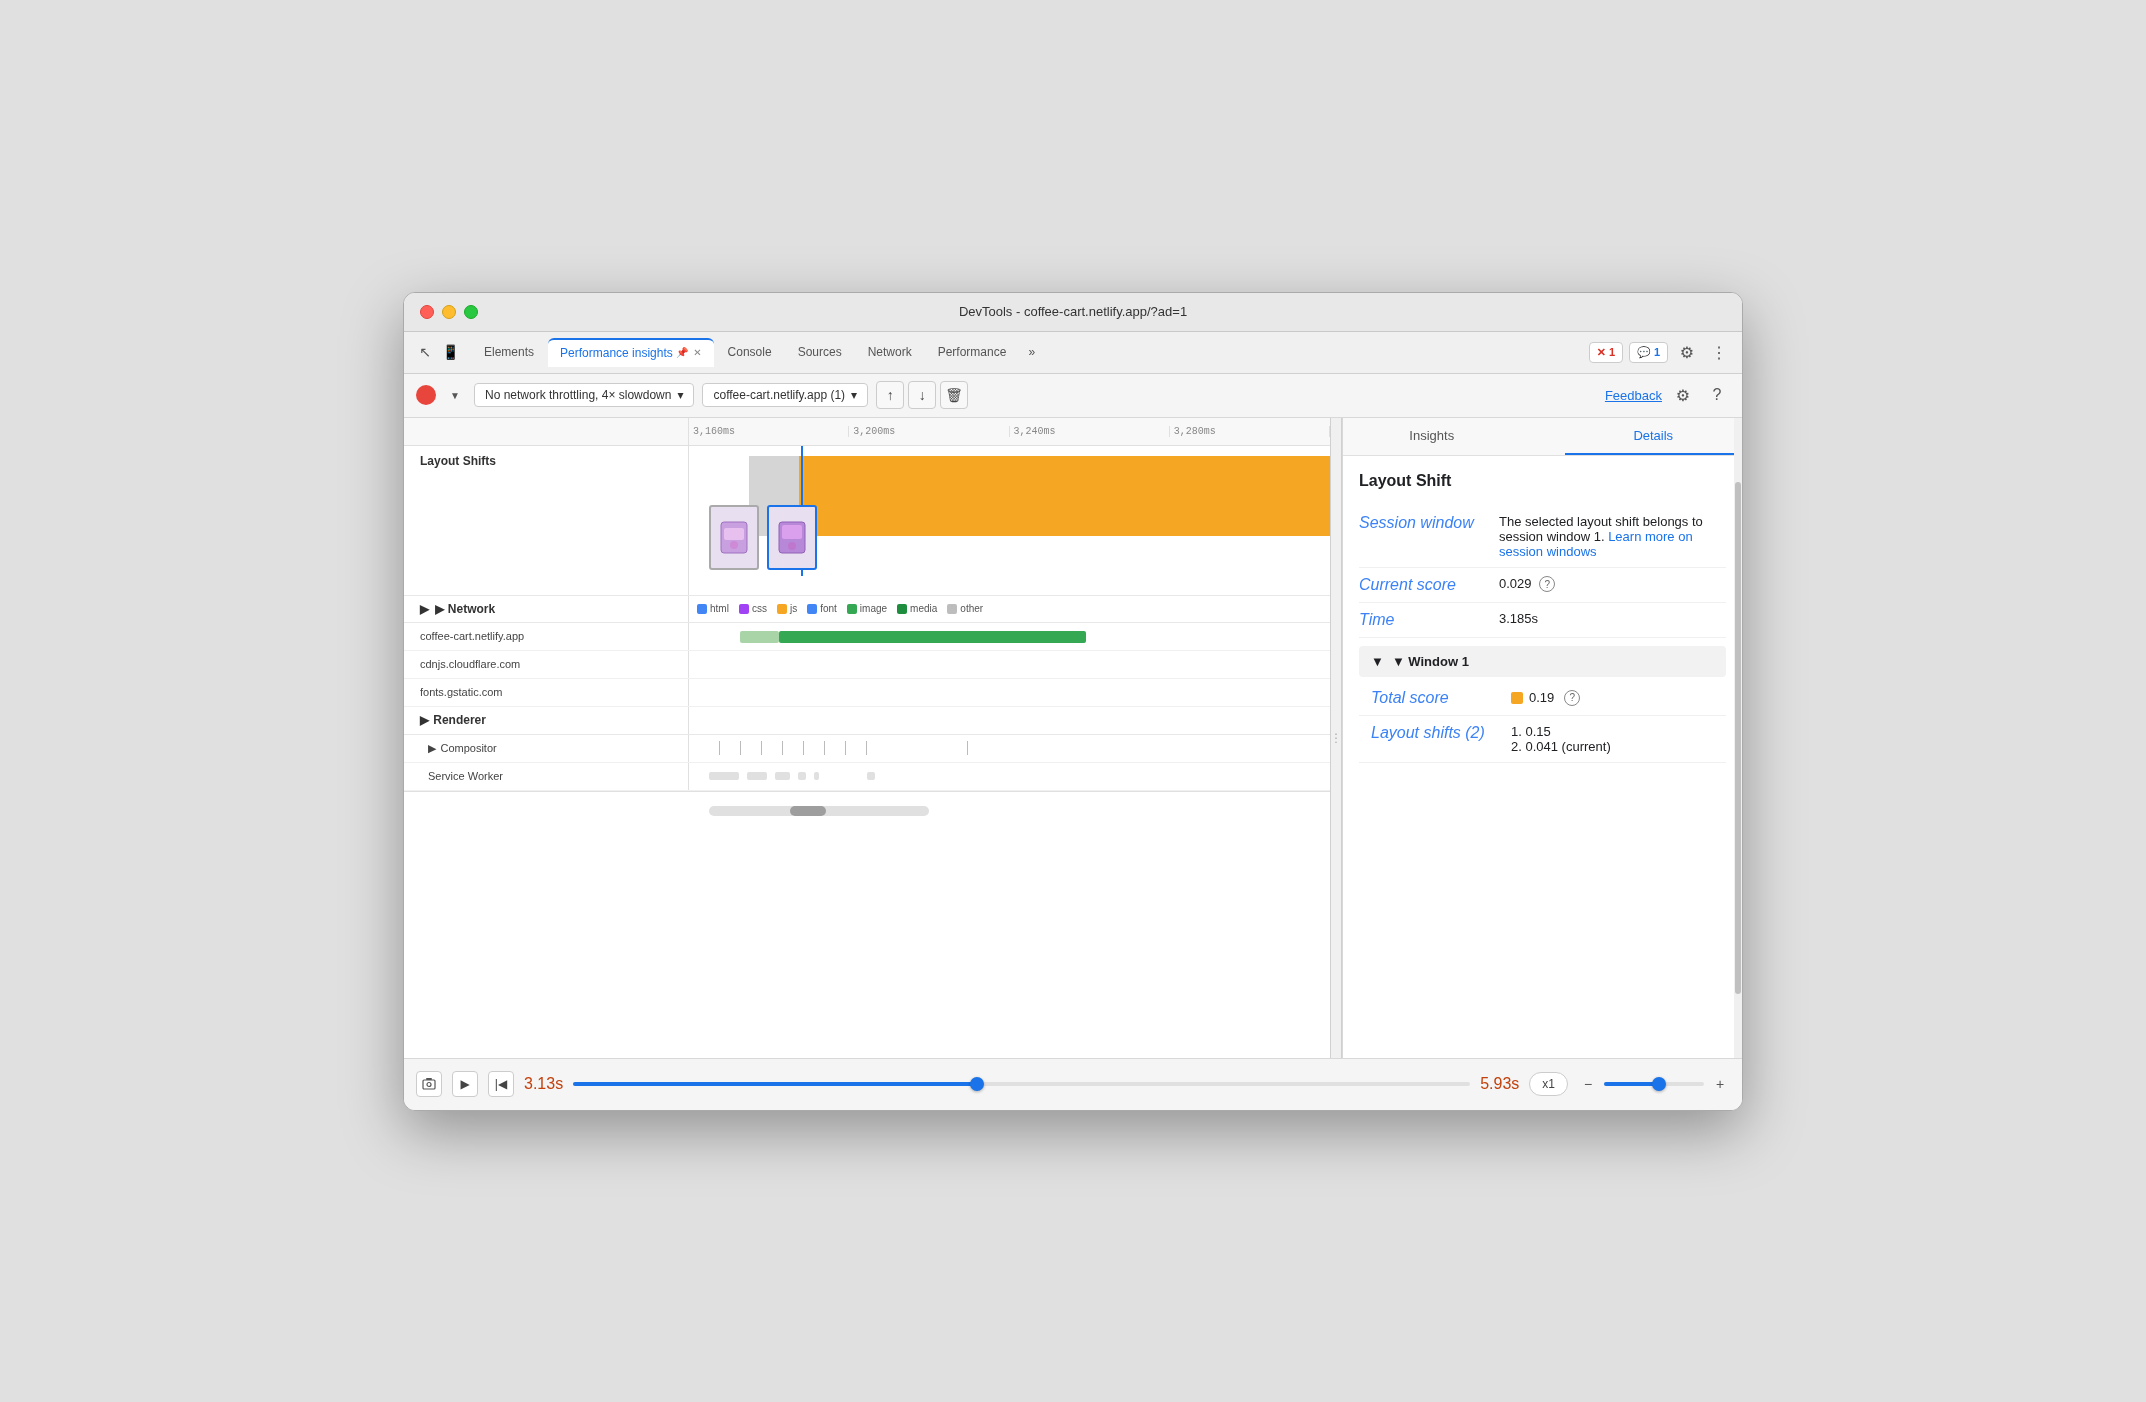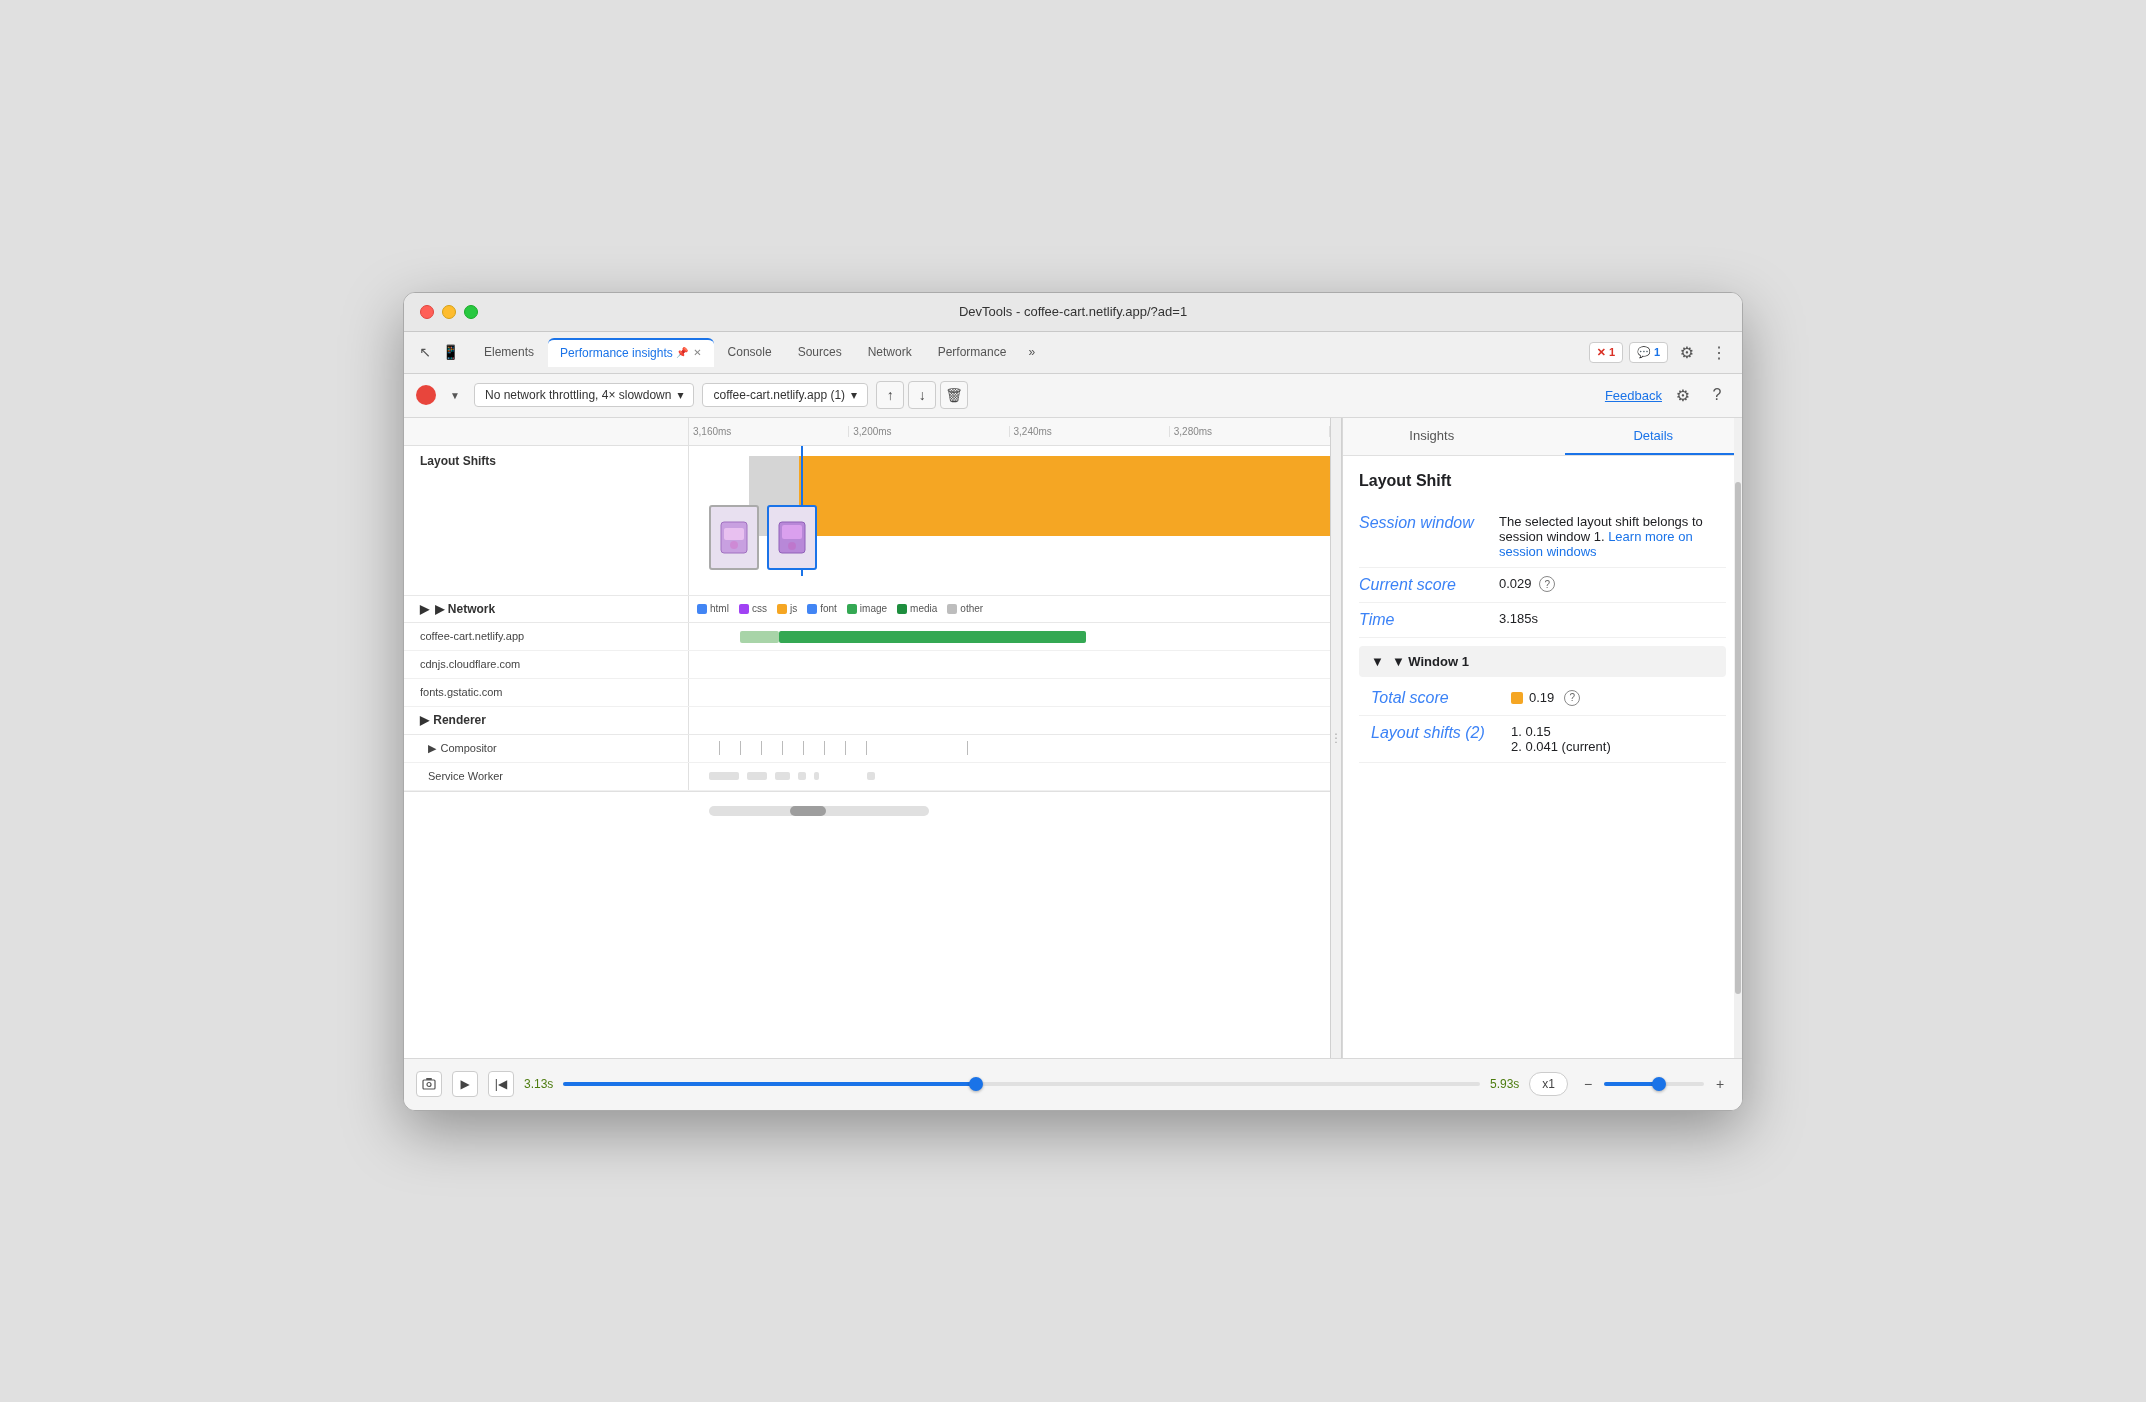--- a/index.html
+++ b/index.html
@@ -231,20 +231,21 @@
       position: relative;
     }
     .ruler-tick {
       flex: 1;
       border-right: 1px solid #e0e0e0;
       font-size: 10px;
       color: #888;
       padding-left: 4px;
       display: flex;
       align-items: center;
+      font-family: Liberation Mono, monospace;
     }
     
     .section {
       display: flex;
       border-bottom: 1px solid #e8e8e8;
     }
     .section-label {
       width: 285px;
       min-width: 285px;
       padding: 8px 16px;
@@ -522,22 +523,22 @@
       width: 26px; height: 26px;
       border: 1px solid #ccc;
       background: #fff;
       border-radius: 4px;
       display: flex; align-items: center; justify-content: center;
       cursor: pointer;
       font-size: 12px;
       color: #444;
     }
     .pb-time {
-      font-size: 12px;
-      color: #4d7c0f;
+      font-size: 16px;
+      color: #c2410c;
       white-space: nowrap;
     }
     .pb-slider-container {
       flex: 1;
       display: flex;
       align-items: center;
       gap: 8px;
     }
     .pb-slider {
       flex: 1;

